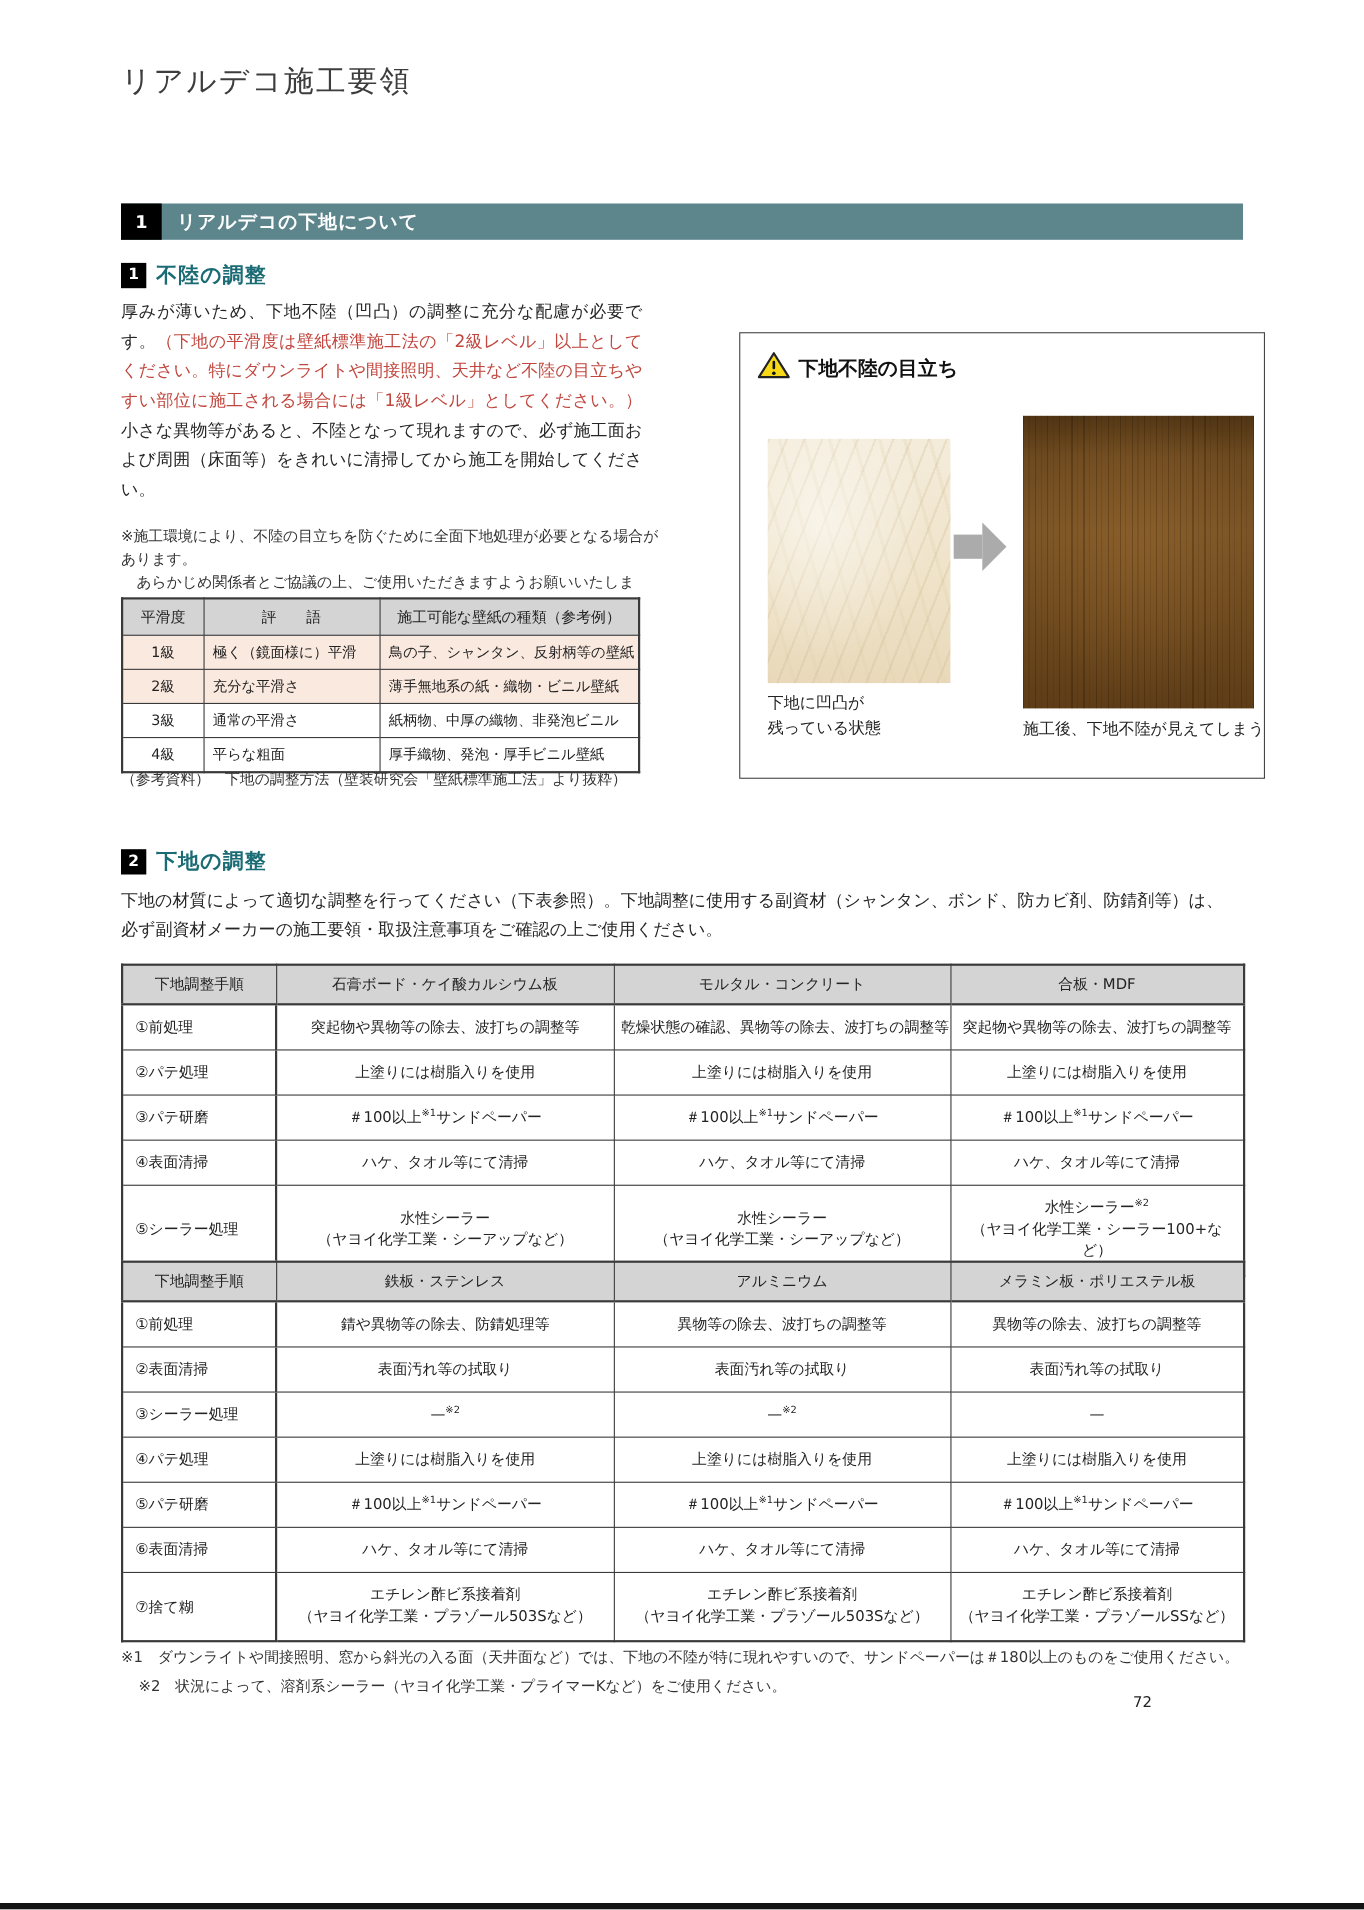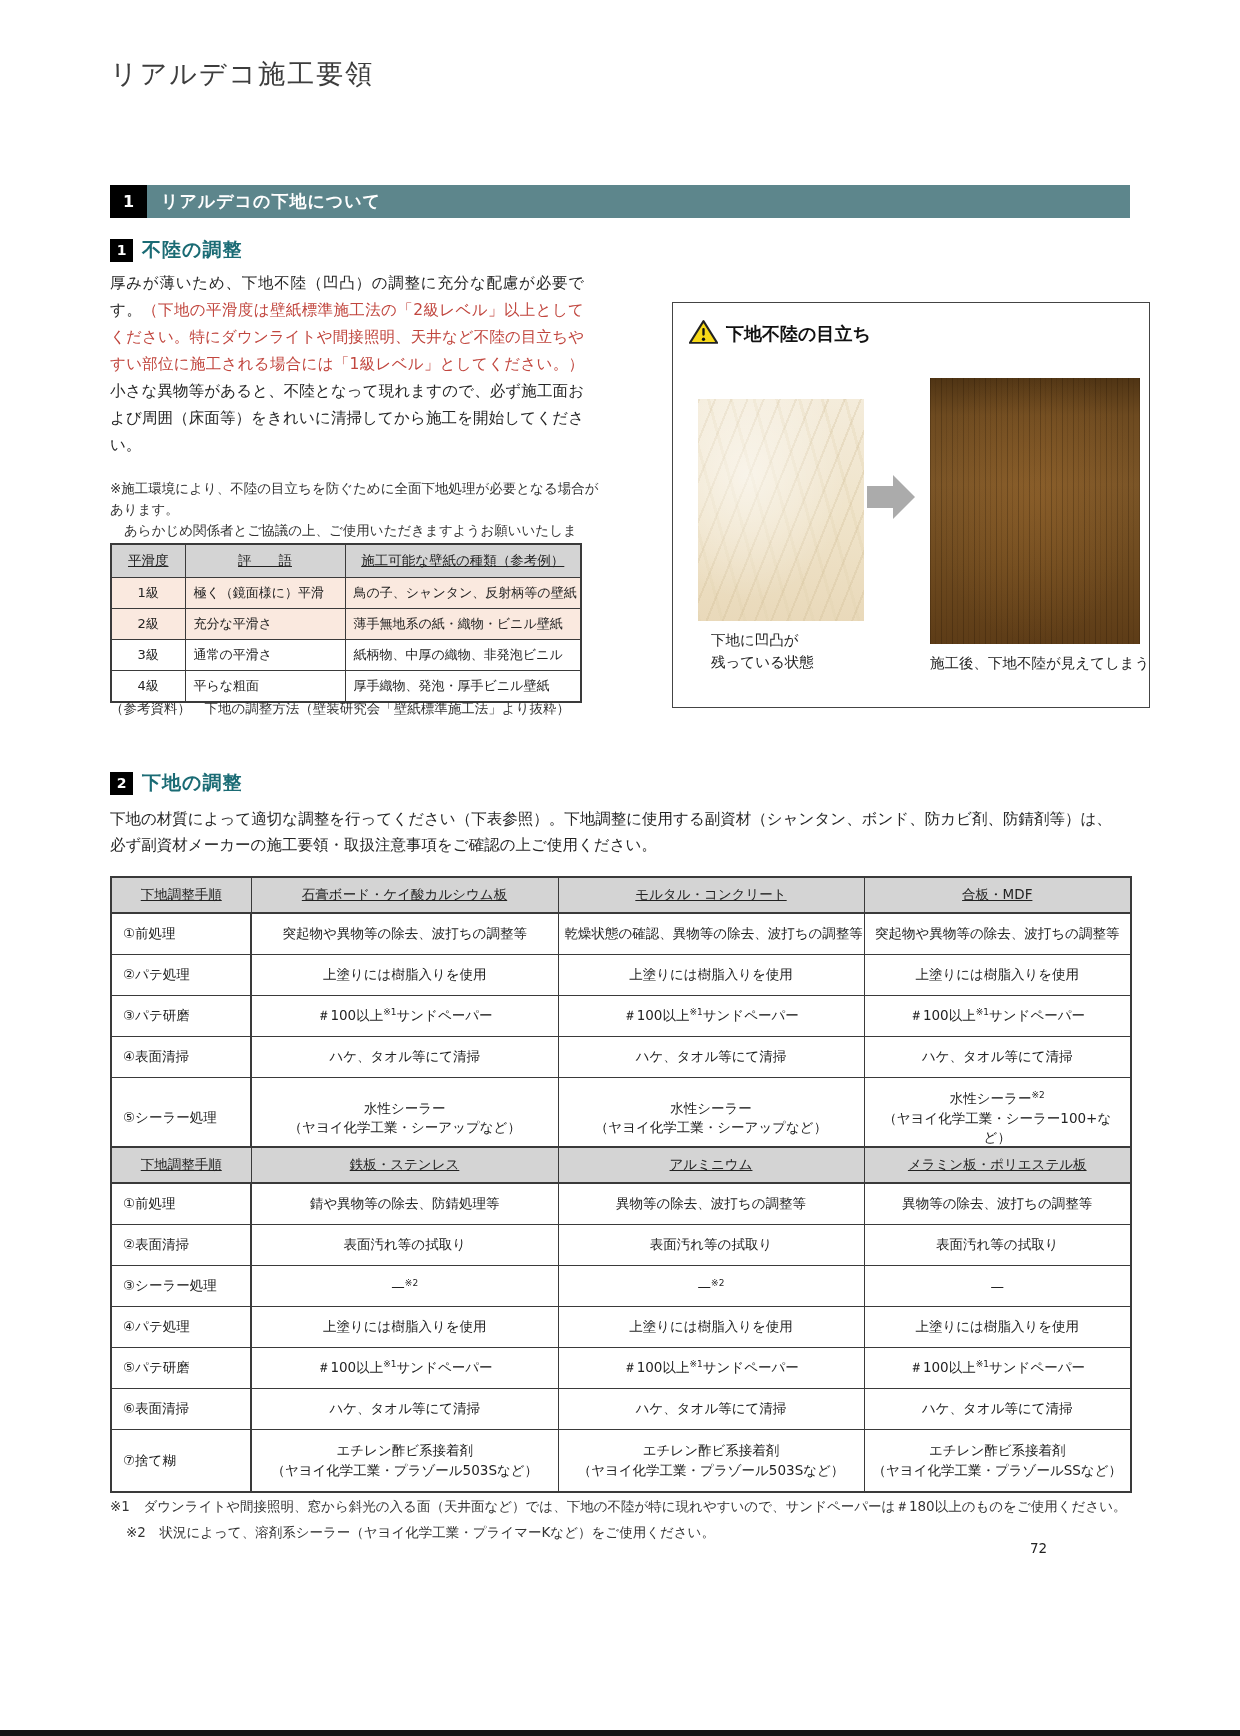--- a/index.html
+++ b/index.html
@@ -19,21 +19,21 @@
   .subhead-2 { left:110px; top:770px; }
 
   .para { position:absolute; left:110px; top:270px; width:474px; font-size:15.5px; line-height:27px; color:#262626; text-align:justify; }
   .red { color:#c1463e; }
 
   .note { position:absolute; left:110px; top:478px; width:490px; font-size:13.5px; line-height:21px; color:#333; }
   .note-l2 { padding-left:14px; }
 
   table { border-collapse:collapse; table-layout:fixed; background:#fff; }
   td, th { border:1px solid #3a3a3a; font-weight:normal; color:#222; }
-  th { background:#d4d4d4; text-align:center;text-decoration:underline; }
+  th { background:#d4d4d4; text-align:center; }
   .nw { white-space:nowrap; overflow:visible; }
   .ml { white-space:pre-line; line-height:1.45; }
   sup { font-size:9px; vertical-align:super; line-height:0; }
 
   .tbl1 { position:absolute; left:110px; top:543px; width:472px; font-size:13px; border:2px solid #3a3a3a; }
   .tbl1 th { padding:7px 4px; font-size:13.5px; }
   .tbl1 td { padding:6px 8px; }
   .tbl1 td.ctr { text-align:center; padding:6px 2px; }
   .tbl1 tr.hl td { background:#fae9df; }
   .tbl-caption { position:absolute; left:110px; top:700px; font-size:13.5px; color:#333; }
@@ -48,21 +48,21 @@
         linear-gradient(180deg,#f4ecdb 0%,#efe3c9 55%,#e9d9ba 100%); }
   .img-right { position:absolute; left:257px; top:75px; width:210px; height:266px;
       background:
         repeating-linear-gradient(90deg, rgba(30,15,0,0.25) 0 1px, rgba(0,0,0,0) 1px 5px, rgba(60,35,10,0.18) 5px 6px, rgba(0,0,0,0) 6px 11px),
         radial-gradient(ellipse at 50% 45%, rgba(180,120,50,0.25), rgba(0,0,0,0) 70%),
         linear-gradient(180deg,#4f3414 0%,#6d4a20 14%,#7b5527 40%,#6e4a1f 70%,#5d3c17 100%); }
   .fig-arrow { position:absolute; left:194px; top:172px; width:50px; height:44px; }
   .fig-arrow .bar { position:absolute; left:0; top:11px; width:26px; height:22px; background:#ababab; }
   .fig-arrow .head { position:absolute; left:26px; top:0; width:0; height:0; border-left:22px solid #ababab; border-top:22px solid transparent; border-bottom:22px solid transparent; }
   .fig-cap { position:absolute; font-size:14.5px; color:#222; line-height:22px; white-space:nowrap; }
-  .cap-left { left:38px; top:326px; }
+  .cap-left { left:25px; top:326px; }
   .cap-right { left:257px; top:349px; }
 
   .intro { position:absolute; left:110px; top:806px; width:1030px; font-size:15.5px; line-height:26px; color:#262626; white-space:nowrap; }
 
   .tblbig { width:1020px; font-size:13.5px; border:2px solid #3a3a3a; position:absolute; left:110px; }
   .tbl-a { top:876px; }
   .tbl-b { top:1146px; }
   .tblbig th { padding:8px 4px; border-bottom-width:2px; }
   .tblbig td { padding:11px 6px; text-align:center; }
   .tblbig td.step { text-align:left; padding-left:11px; white-space:nowrap; border-right-width:2px; }

